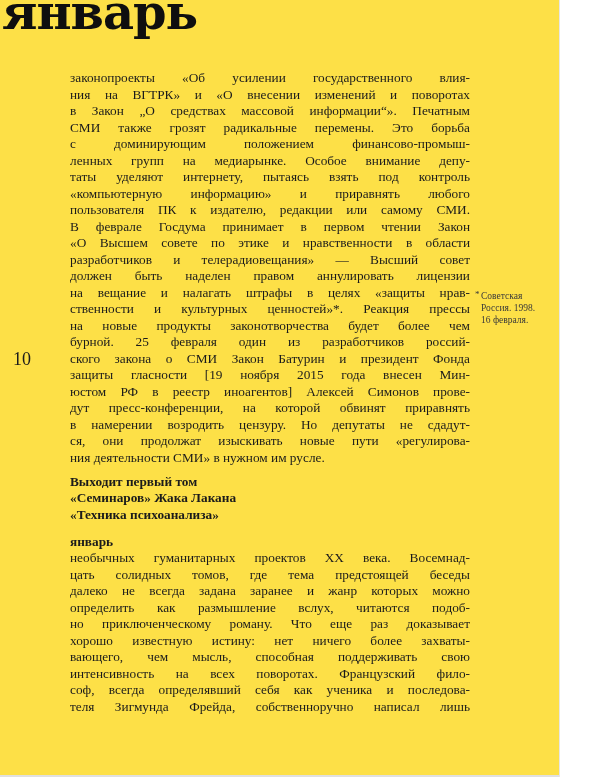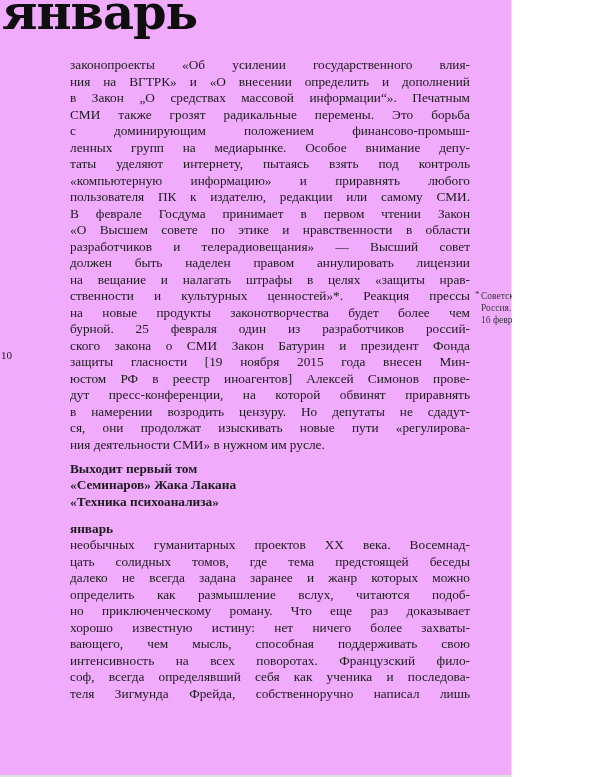--- a/index.html
+++ b/index.html
@@ -1,41 +1,41 @@
 <!DOCTYPE html>
 <html><head>
 <meta charset="utf-8">
 <style>
   html, body { margin: 0; padding: 0; background: #ffffff; }
   .page {
     position: relative;
-    width: 512px;
+    width: 560px;
     height: 777px;
-    background: #f0abfc;
+    background: #fde047;
     overflow: hidden;
     font-family: "Liberation Serif", serif;
     color: #1b1b1b;
     box-shadow: inset -1px 0 0 #e6e6e6, inset 0 -2px 0 #e0e0e0;
   }
   .title {
     position: absolute;
     left: 2px;
     top: -14px;
     margin: 0;
     font-family: "DejaVu Serif", serif;
     font-weight: bold;
     font-size: 48px;
     letter-spacing: -1px;
     color: #0f0f0f;
     line-height: 1.1;
   }
   .column {
     position: absolute;
     left: 70px;
-    top: 57px;
+    top: 70px;
     width: 400px;
     font-size: 13.3px;
     line-height: 16.5px;
   }
   .paragraph .line {
     text-align: justify;
     text-align-last: justify;
   }
   .paragraph .line-last {
     text-align-last: left;
@@ -45,23 +45,23 @@
     font-weight: bold;
     text-align: left;
     line-height: 16.3px;
   }
   .subheading {
     margin-top: 11px;
     font-weight: bold;
   }
   .page-number {
     position: absolute;
-    left: 1px;
+    left: 13px;
     top: 349px;
-    font-size: 11px;
+    font-size: 18px;
     color: #1b1b1b;
   }
   .margin-note {
     position: absolute;
     left: 481px;
     top: 291px;
     width: 88px;
     font-size: 9.5px;
     line-height: 11.8px;
     color: #3a3a3a;
@@ -86,21 +86,21 @@
     <span class="note-marker">*</span>
     <div class="note-line">Советская</div>
     <div class="note-line">Россия. 1998.</div>
     <div class="note-line">16 февраля.</div>
   </div>
 
   <div class="column">
 
     <div class="paragraph">
         <div class="line">законопроекты «Об усилении государственного влия-</div>
-        <div class="line">ния на ВГТРК» и «О внесении определить и дополнений</div>
+        <div class="line">ния на ВГТРК» и «О внесении изменений и поворотах</div>
         <div class="line">в Закон „О средствах массовой информации“». Печатным</div>
         <div class="line">СМИ также грозят радикальные перемены. Это борьба</div>
         <div class="line">с доминирующим положением финансово-промыш-</div>
         <div class="line">ленных групп на медиарынке. Особое внимание депу-</div>
         <div class="line">таты уделяют интернету, пытаясь взять под контроль</div>
         <div class="line">«компьютерную информацию» и приравнять любого</div>
         <div class="line">пользователя ПК к издателю, редакции или самому СМИ.</div>
         <div class="line">В феврале Госдума принимает в первом чтении Закон</div>
         <div class="line">«О Высшем совете по этике и нравственности в области</div>
         <div class="line">разработчиков и телерадиовещания» — Высший совет</div>

